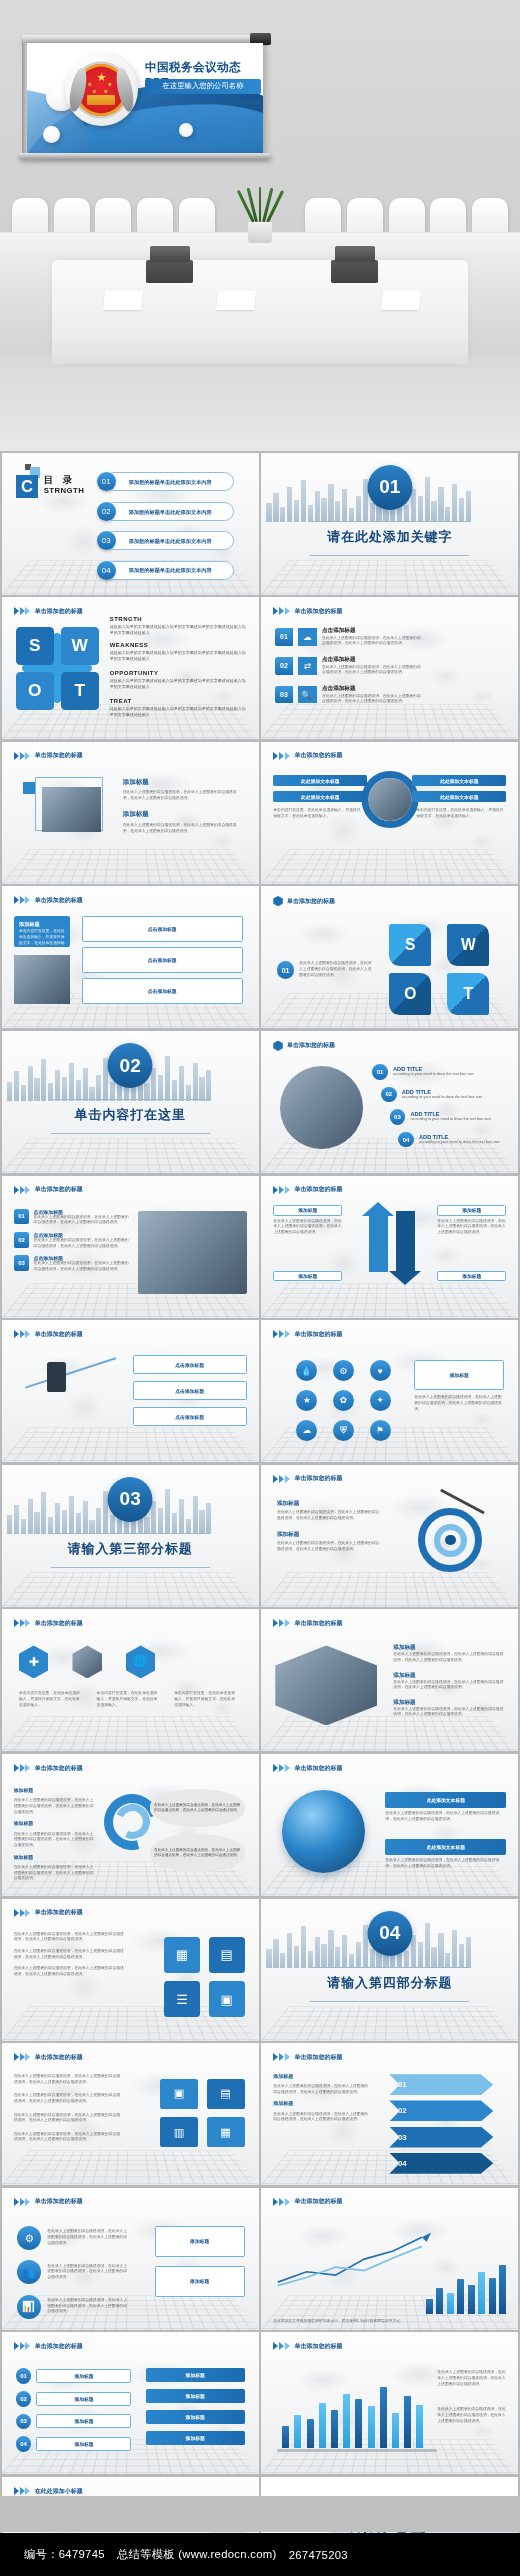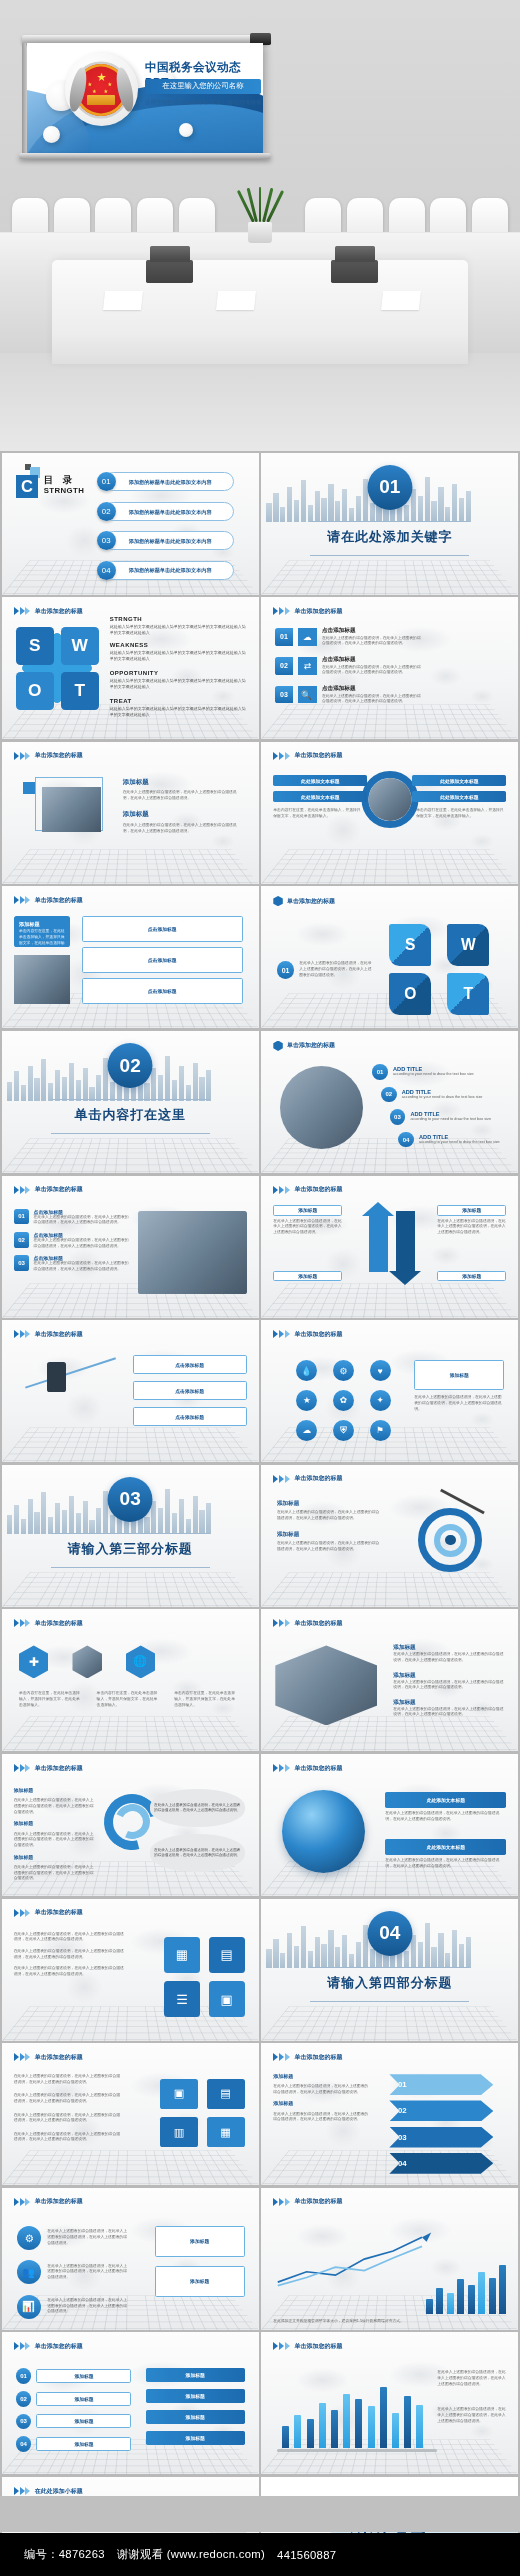--- a/index.html
+++ b/index.html
@@ -1232,17 +1232,17 @@
       <div class="tw2"></div>
       <div class="tw3"></div>
       <div class="thanks-txt">谢谢观看</div>
     </div>
   </div>
 
 </div>
 
 <div class="footer-gap"></div>
 <div class="footer">
-  <span>编号：4876263</span>
-  <span>谢谢观看 (www.redocn.com)</span>
-  <span>441560887</span>
+  <span>编号：6479745</span>
+  <span>总结等模板 (www.redocn.com)</span>
+  <span>267475203</span>
 </div>
 
 
 </body></html>

